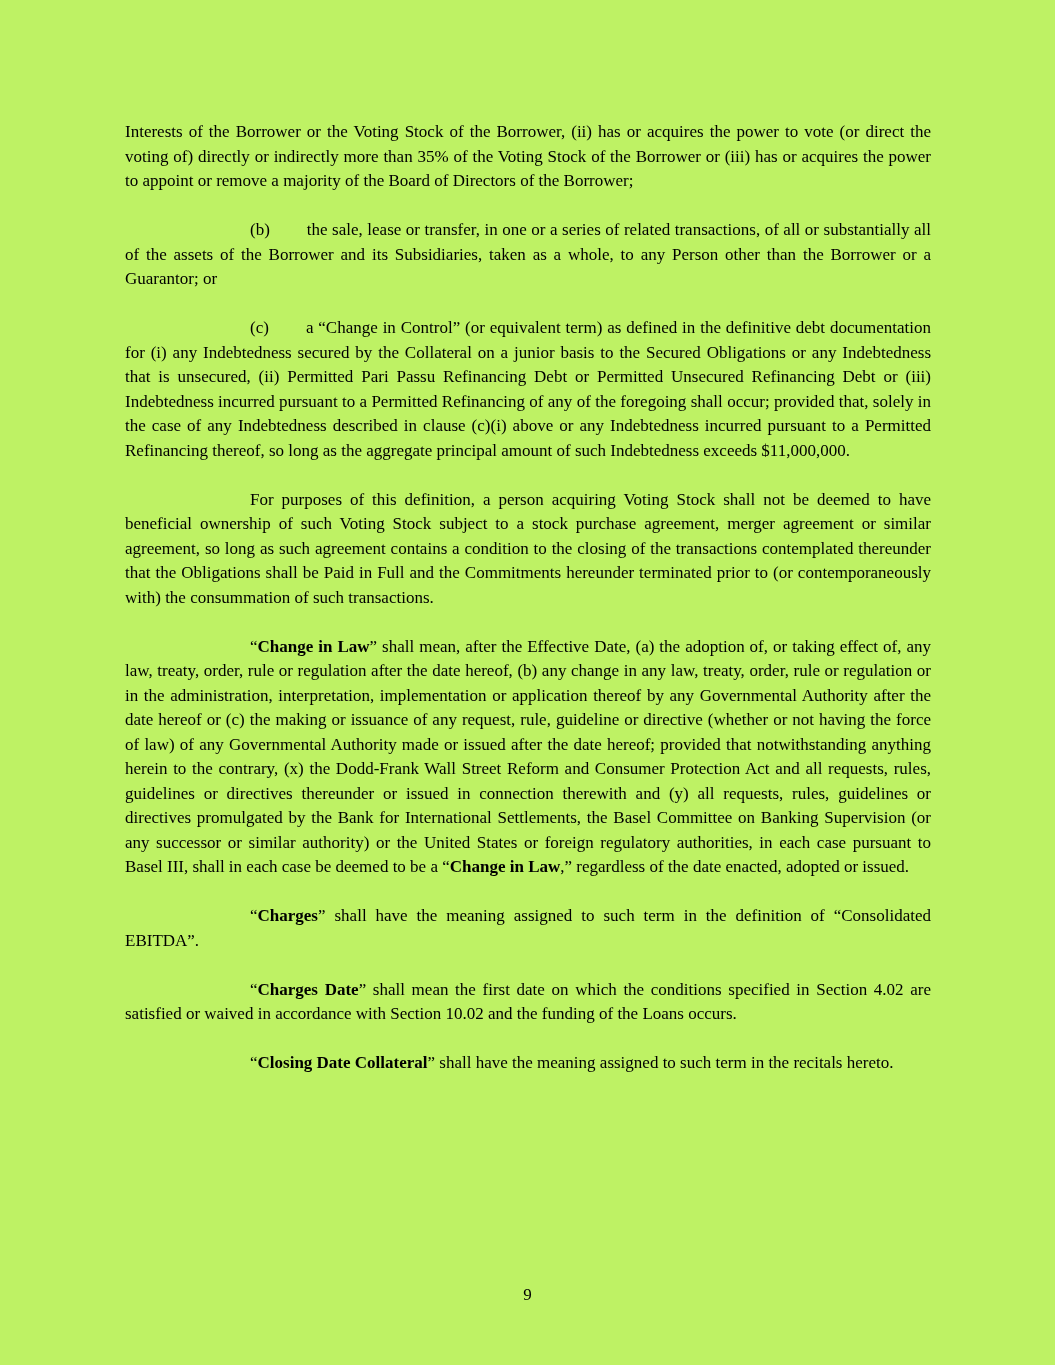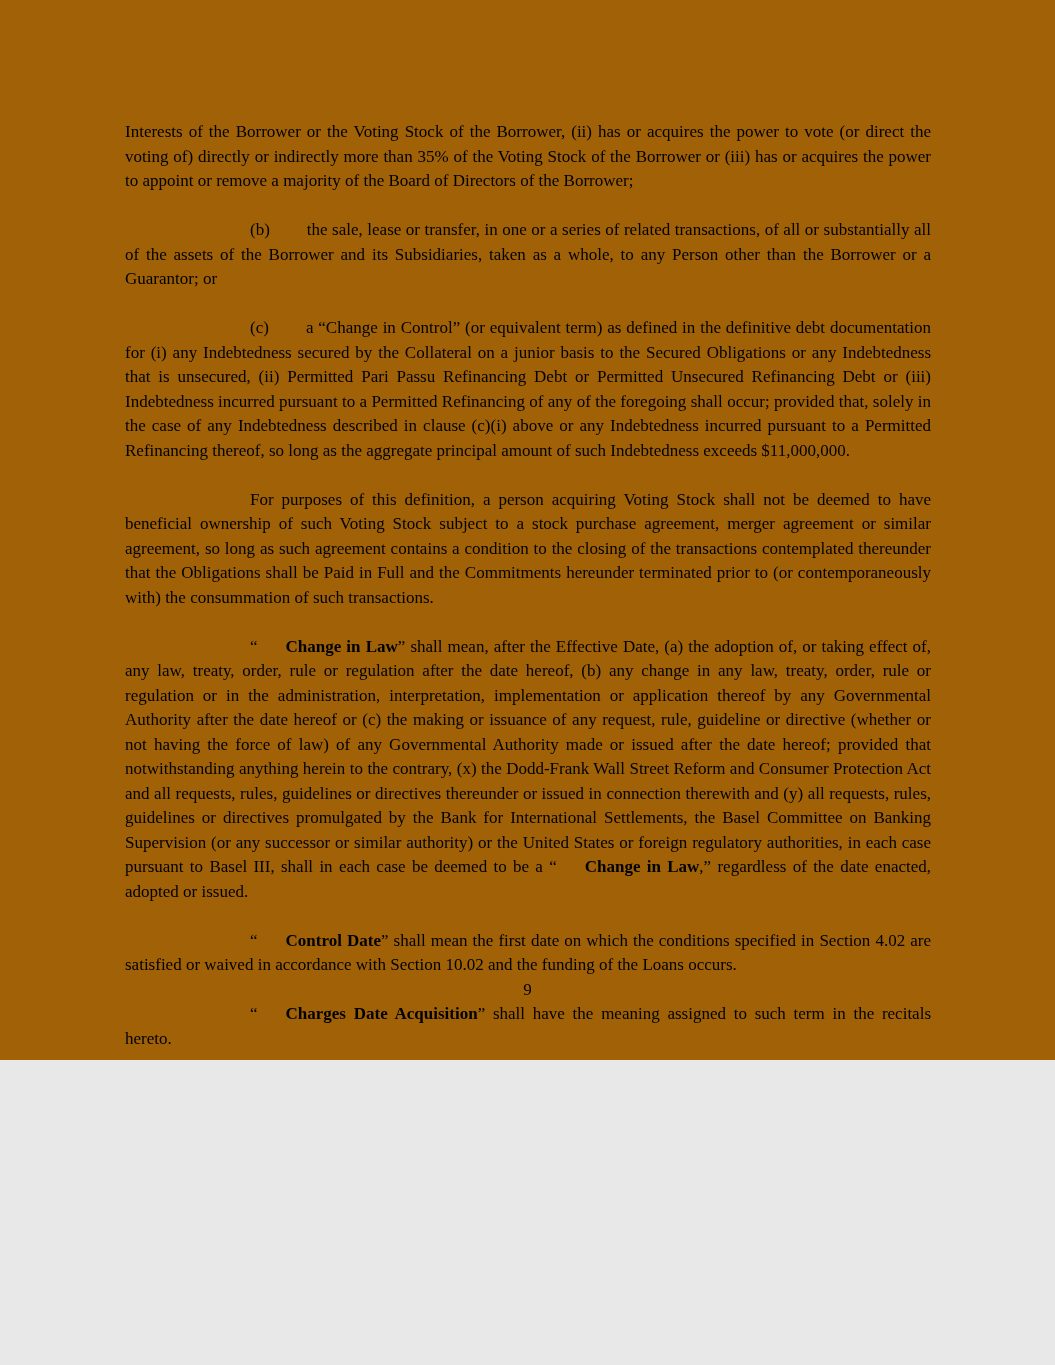--- a/index.html
+++ b/index.html
@@ -3,23 +3,23 @@
 <meta charset="utf-8">
 <style>
   html, body {
     margin: 0;
     padding: 0;
     background: #e8e8e8;
   }
   .page {
     position: relative;
     width: 1055px;
-    height: 1060px;
+    height: 1365px;
     margin: 0 auto;
-    background: #a16207;
+    background: #bef264;
     font-family: "Liberation Serif", "DejaVu Serif", serif;
     font-size: 17px;
     line-height: 24.5px;
     color: #000000;
     overflow: hidden;
   }
   .content {
     position: absolute;
     top: 120px;
     left: 125px;
@@ -29,21 +29,21 @@
     margin: 0 0 24.5px 0;
     text-align: justify;
   }
   p.para.indent {
     text-indent: 125px;
   }
   .tab {
     display: inline-block;
     width: 37px;
   }
-  .b { font-weight: bold; margin-left: 28px; }
+  .b { font-weight: bold; }
   .i { }
   .u { }
   .footer {
     position: absolute;
     bottom: 58px;
     left: 0;
     width: 100%;
     text-align: center;
     font-size: 17px;
   }
@@ -51,17 +51,18 @@
 </head>
 <body>
 
 <div class="page">
   <div class="content">
     <p class="para"><span class="">Interests of the Borrower or the Voting Stock of the Borrower, (ii) has or acquires the power to vote (or direct the voting of) directly or indirectly more than 35% of the Voting Stock of the Borrower or (iii) has or acquires the power to appoint or remove a majority of the Board of Directors of the Borrower;</span></p>
     <p class="para indent"><span class="">(b)</span><span class="tab"></span><span class="">the sale, lease or transfer, in one or a series of related transactions, of all or substantially all of the assets of the Borrower and its Subsidiaries, taken as a whole, to any Person other than the Borrower or a Guarantor; or</span></p>
     <p class="para indent"><span class="">(c)</span><span class="tab"></span><span class="">a “Change in Control” (or equivalent term) as defined in the definitive debt documentation for (i) any Indebtedness secured by the Collateral on a junior basis to the Secured Obligations or any Indebtedness that is unsecured, (ii) Permitted Pari Passu Refinancing Debt or Permitted Unsecured Refinancing Debt or (iii) Indebtedness incurred pursuant to a Permitted Refinancing of any of the foregoing shall occur; </span><span class="i">provided</span><span class=""> that, solely in the case of any Indebtedness described in </span><span class="u">clause (c)(i)</span><span class=""> above or any Indebtedness incurred pursuant to a Permitted Refinancing thereof, so long as the aggregate principal amount of such Indebtedness exceeds $11,000,000.</span></p>
     <p class="para indent"><span class="">For purposes of this definition, a person acquiring Voting Stock shall not be deemed to have beneficial ownership of such Voting Stock subject to a stock purchase agreement, merger agreement or similar agreement, so long as such agreement contains a condition to the closing of the transactions contemplated thereunder that the Obligations shall be Paid in Full and the Commitments hereunder terminated prior to (or contemporaneously with) the consummation of such transactions.</span></p>
     <p class="para indent"><span class="">“</span><span class="b">Change in Law</span><span class="">” shall mean, after the Effective Date, (a) the adoption of, or taking effect of, any law, treaty, order, rule or regulation after the date hereof, (b) any change in any law, treaty, order, rule or regulation or in the administration, interpretation, implementation or application thereof by any Governmental Authority after the date hereof or (c) the making or issuance of any request, rule, guideline or directive (whether or not having the force of law) of any Governmental Authority made or issued after the date hereof; </span><span class="i">provided</span><span class=""> that notwithstanding anything herein to the contrary, (x) the Dodd-Frank Wall Street Reform and Consumer Protection Act and all requests, rules, guidelines or directives thereunder or issued in connection therewith and (y) all requests, rules, guidelines or directives promulgated by the Bank for International Settlements, the Basel Committee on Banking Supervision (or any successor or similar authority) or the United States or foreign regulatory authorities, in each case pursuant to Basel III, shall in each case be deemed to be a “</span><span class="b">Change in Law</span><span class="">,” regardless of the date enacted, adopted or issued.</span></p>
-    <p class="para indent"><span class="">“</span><span class="b">Control Date</span><span class="">” shall mean the first date on which the conditions specified in Section 4.02 are satisfied or waived in accordance with Section 10.02 and the funding of the Loans occurs.</span></p>
-    <p class="para indent"><span class="">“</span><span class="b">Charges Date Acquisition</span><span class="">” shall have the meaning assigned to such term in the recitals hereto.</span></p>
+    <p class="para indent"><span class="">“</span><span class="b">Charges</span><span class="">” shall have the meaning assigned to such term in the definition of “Consolidated EBITDA”.</span></p>
+    <p class="para indent"><span class="">“</span><span class="b">Charges Date</span><span class="">” shall mean the first date on which the conditions specified in Section 4.02 are satisfied or waived in accordance with Section 10.02 and the funding of the Loans occurs.</span></p>
+    <p class="para indent"><span class="">“</span><span class="b">Closing Date Collateral</span><span class="">” shall have the meaning assigned to such term in the recitals hereto.</span></p>
   </div>
   <div class="footer">9</div>
 </div>
 
 </body></html>

